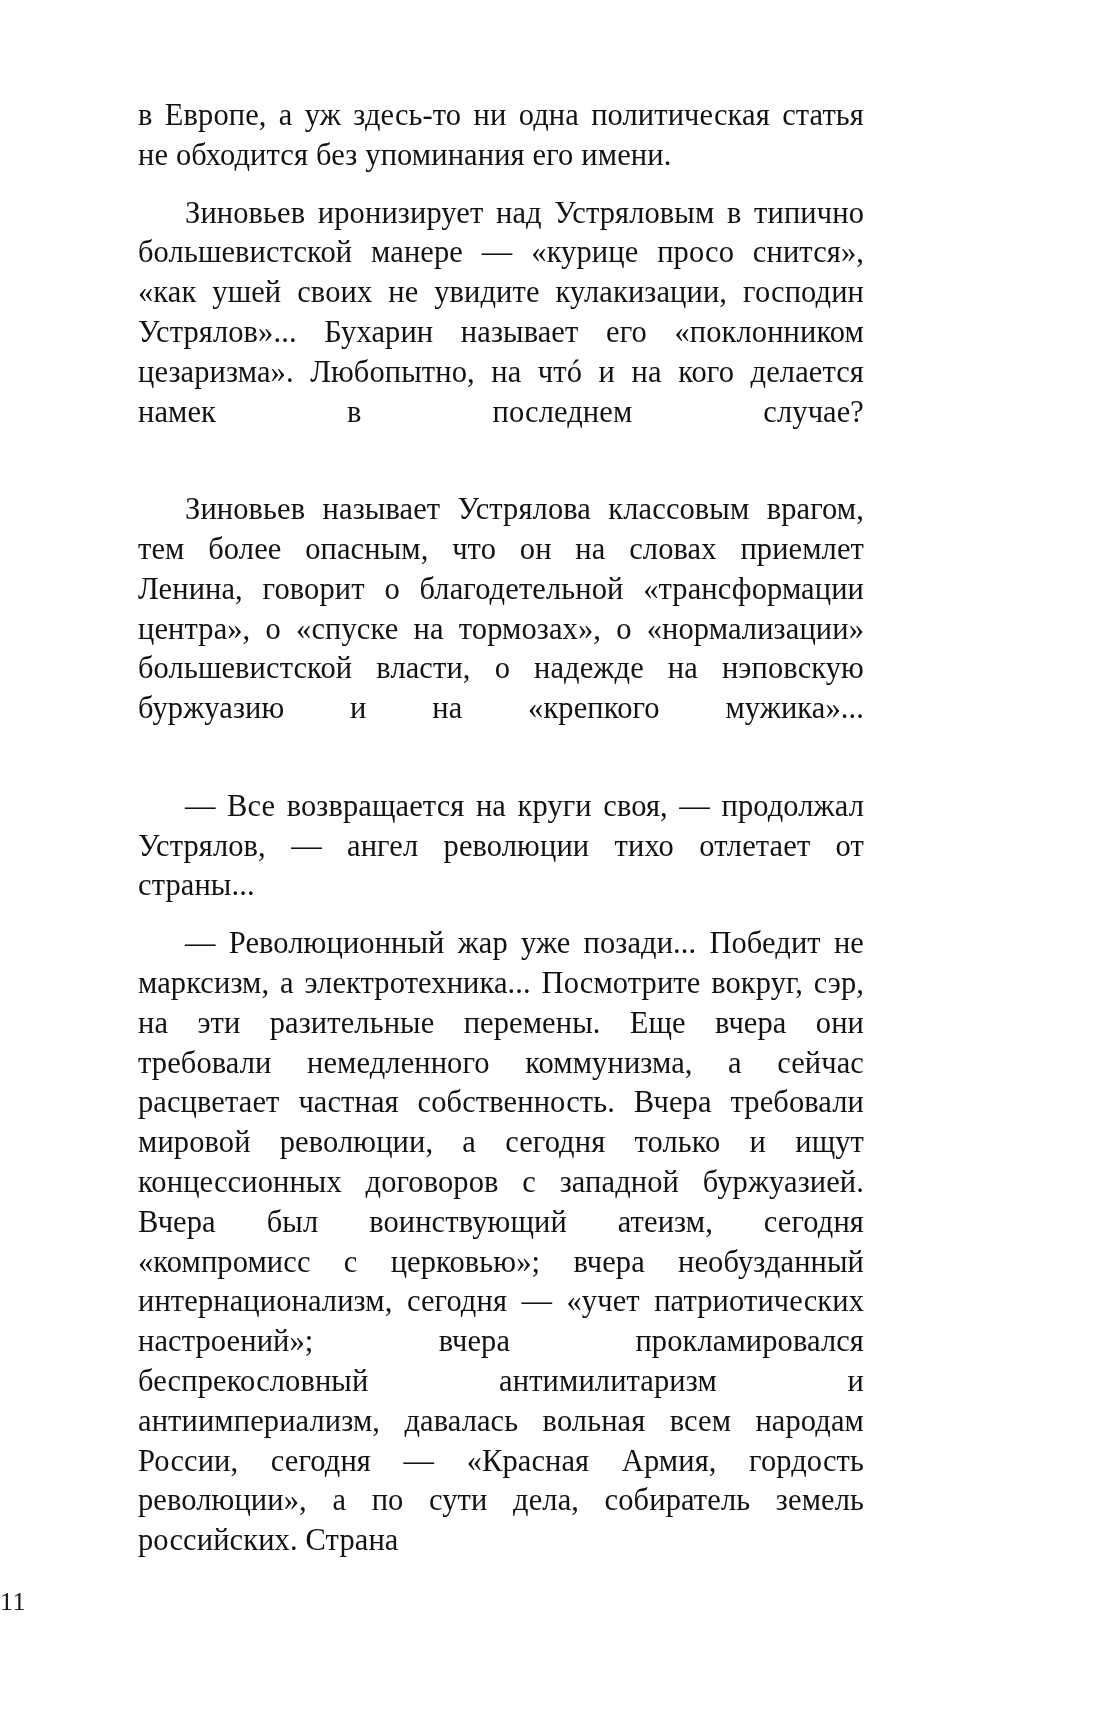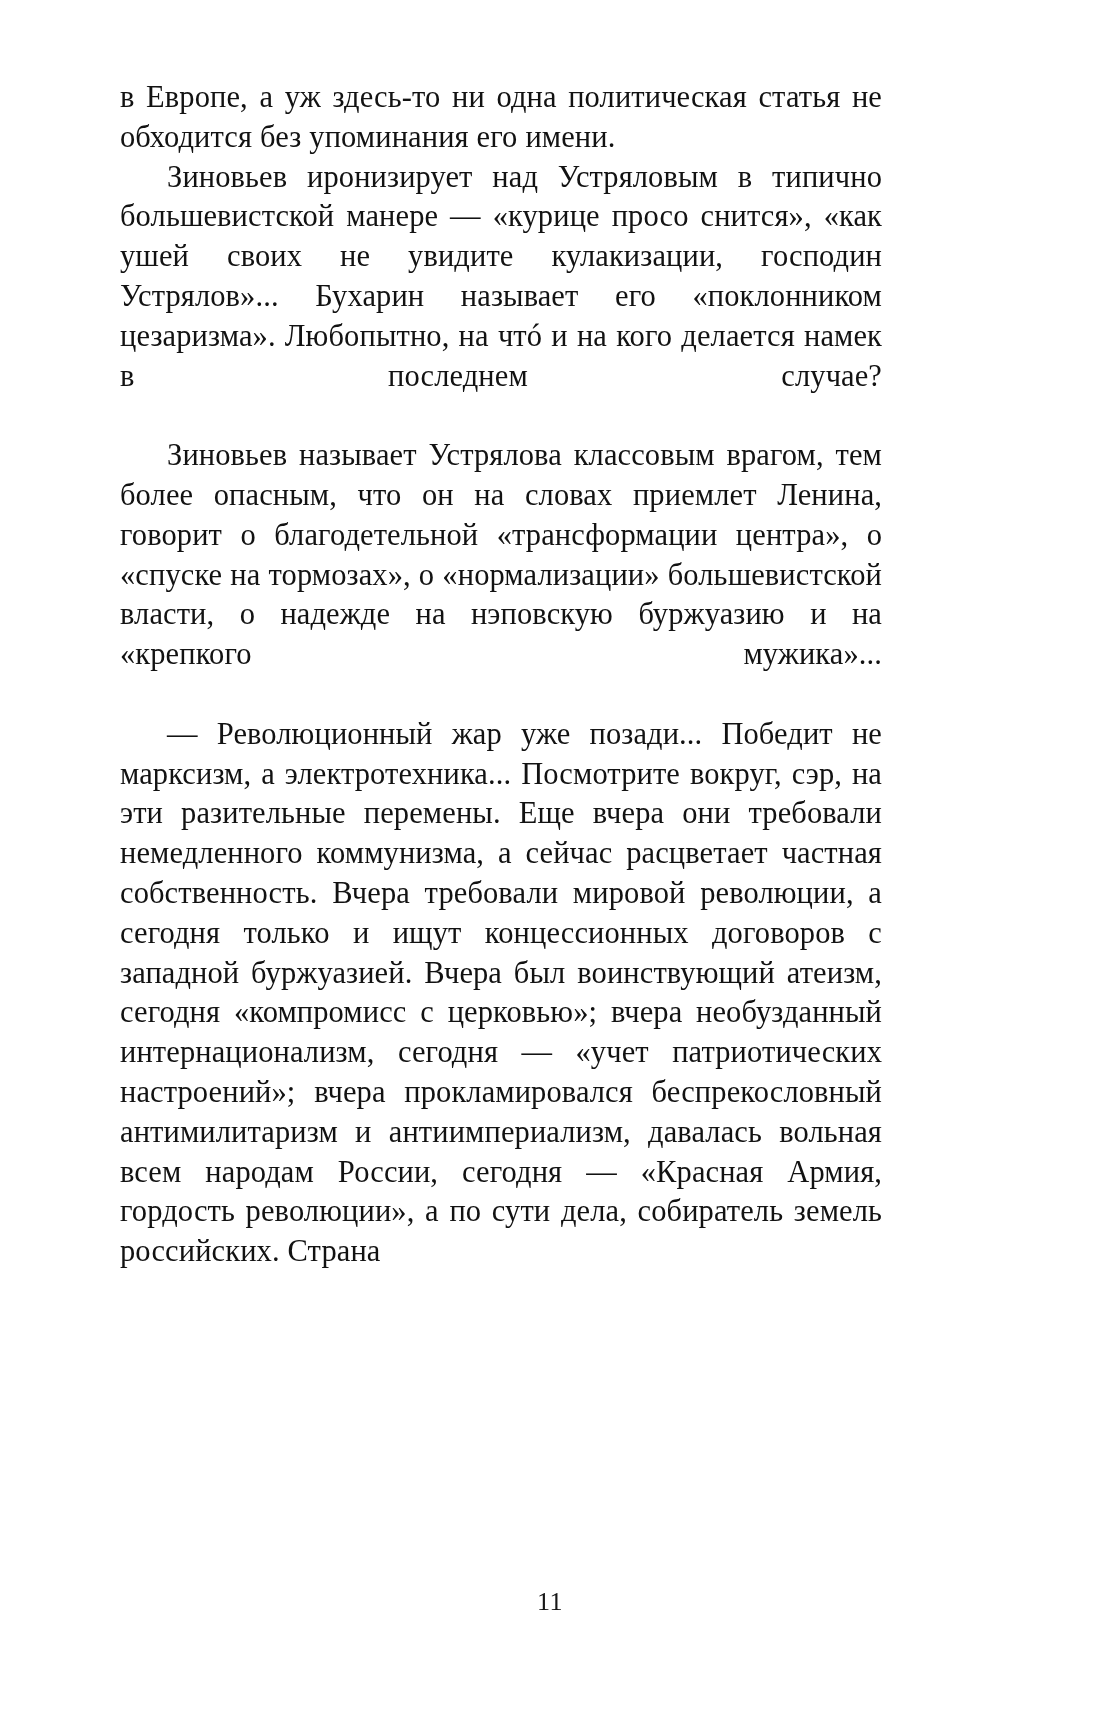--- a/index.html
+++ b/index.html
@@ -20,21 +20,21 @@
     overflow: hidden;
     box-sizing: border-box;
   }
   #text-block {
     position: absolute;
     left: 120px;
     top: 78px;
     width: 762px;
   }
   .para {
-    margin: 0;
+    margin: 18px;
     font-size: 30.5px;
     line-height: 39.8px;
     text-align: justify;
     text-justify: inter-word;
     text-indent: 47px;
     hyphens: manual;
     letter-spacing: 0.1px;
     word-spacing: 0.2px;
     color: #121212;
   }
@@ -48,41 +48,41 @@
     width: 100%;
   }
   .para.no-stretch::after {
     content: none;
   }
   #folio {
     position: absolute;
     left: 0;
     top: 1586px;
     width: 1100px;
-    text-align: center;
     font-size: 26px;
     line-height: 32px;
     color: #161616;
     letter-spacing: 0.5px;
   }
 </style>
 </head>
 <body>
 
 <div id="page">
 
   <div id="text-block">
 
     <p class="para no-indent no-stretch">в Европе, а уж здесь-то ни одна политическая статья не обходится без упоминания его имени.</p>
 
     <p class="para">Зиновьев иронизирует над Устряловым в типично большевистской манере — «курице просо снится», «как ушей своих не увидите кулакизации, господин Устрялов»... Бухарин называет его «поклонником цезаризма». Любопытно, на чтó и на кого делается намек в последнем случае?</p>
 
     <p class="para">Зиновьев называет Устрялова классовым врагом, тем более опасным, что он на словах приемлет Ленина, говорит о благодетельной «трансформации центра», о «спуске на тормозах», о «нормализации» большевистской власти, о надежде на нэповскую буржуазию и на «крепкого мужика»...</p>
 
 
+    <p class="para no-stretch">— Все возвращается на круги своя, — продолжал Устрялов, — ангел революции тихо отлетает от страны...</p>
 
 
     <p class="para no-stretch">— Революционный жар уже позади... Победит не марксизм, а электротехника... Посмотрите вокруг, сэр, на эти разительные перемены. Еще вчера они требовали немедленного коммунизма, а сейчас расцветает частная собственность. Вчера требовали мировой революции, а сегодня только и ищут концессионных договоров с западной буржуазией. Вчера был воинствующий атеизм, сегодня «компромисс с церковью»; вчера необузданный интернационализм, сегодня — «учет патриотических настроений»; вчера прокламировался беспрекословный антимилитаризм и антиимпериализм, давалась вольная всем народам России, сегодня — «Красная Армия, гордость революции», а по сути дела, собиратель земель российских. Страна</p>
 
   </div>
 
   <div id="folio">11</div>
 
 </div>
 

